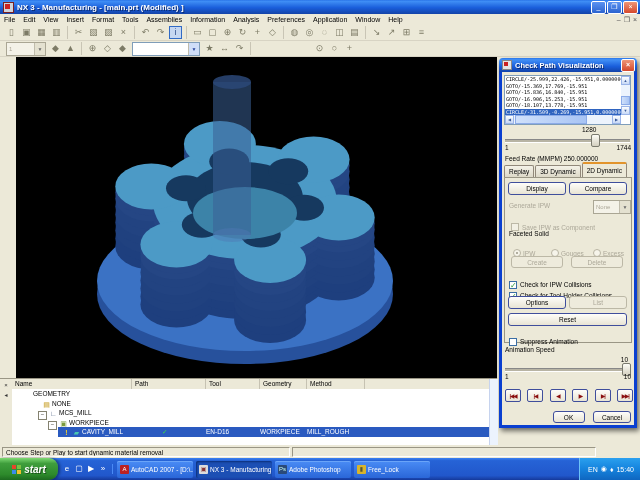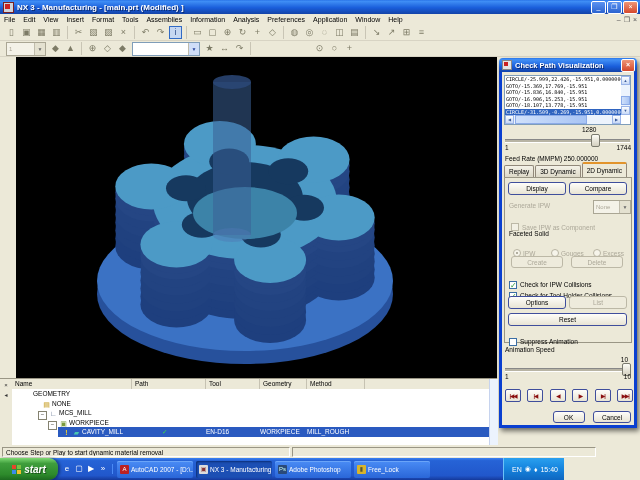--- a/index.html
+++ b/index.html
@@ -107,21 +107,21 @@
     font-size:6px;line-height:5px;text-align:center;vertical-align:-1px;margin-right:2px;color:#333;}
   .tico{display:inline-block;width:9px;text-align:center;font-size:7px;vertical-align:-1px;margin-right:1px;}
   .hilite{position:absolute;left:46px;right:0;top:0;bottom:0;background:#2a5ac0;}
   .selrow .cell{color:#fff;z-index:1;}
   .nvscroll{position:absolute;left:489px;top:0;width:8px;height:67px;background:#ecf3fd;border-left:1px solid #c6d3ee;}
   
   #statusbar{left:0;top:445px;width:640px;height:13px;background:#ece9d8;display:flex;align-items:center;padding:1px 2px;box-sizing:border-box;}
   .sfield{height:10px;border:1px solid;border-color:#9a9685 #fff #fff #9a9685;font-size:6.5px;line-height:9px;
      padding-left:3px;color:#000;box-sizing:border-box;background:#ece9d8;white-space:nowrap;overflow:hidden;}
   
-  #taskbar{left:0;top:458px;width:564px;height:22px;
+  #taskbar{left:0;top:458px;width:640px;height:22px;
     background:linear-gradient(180deg,#3a81f3 0%,#2663d6 12%,#2157cb 80%,#15399b 100%);
     display:flex;align-items:center;}
   #startbtn{height:22px;width:58px;border-radius:0 9px 9px 0;
     background:linear-gradient(180deg,#7ed973 0%,#3f9e3c 25%,#2d8a2b 75%,#1d6a1f 100%);
     display:flex;align-items:center;justify-content:center;gap:3px;
     color:#fff;font-weight:bold;font-style:italic;font-size:10px;text-shadow:1px 1px #1c521c;
     box-shadow:2px 0 3px rgba(0,0,0,.4);}
   .winflag{width:9px;height:9px;display:grid;grid-template-columns:4px 4px;grid-gap:1px;}
   .winflag i{display:block;width:4px;height:4px;}
   .ql{display:flex;align-items:center;gap:2px;margin:0 4px;padding-right:4px;border-right:1px solid #4a8af5;}

